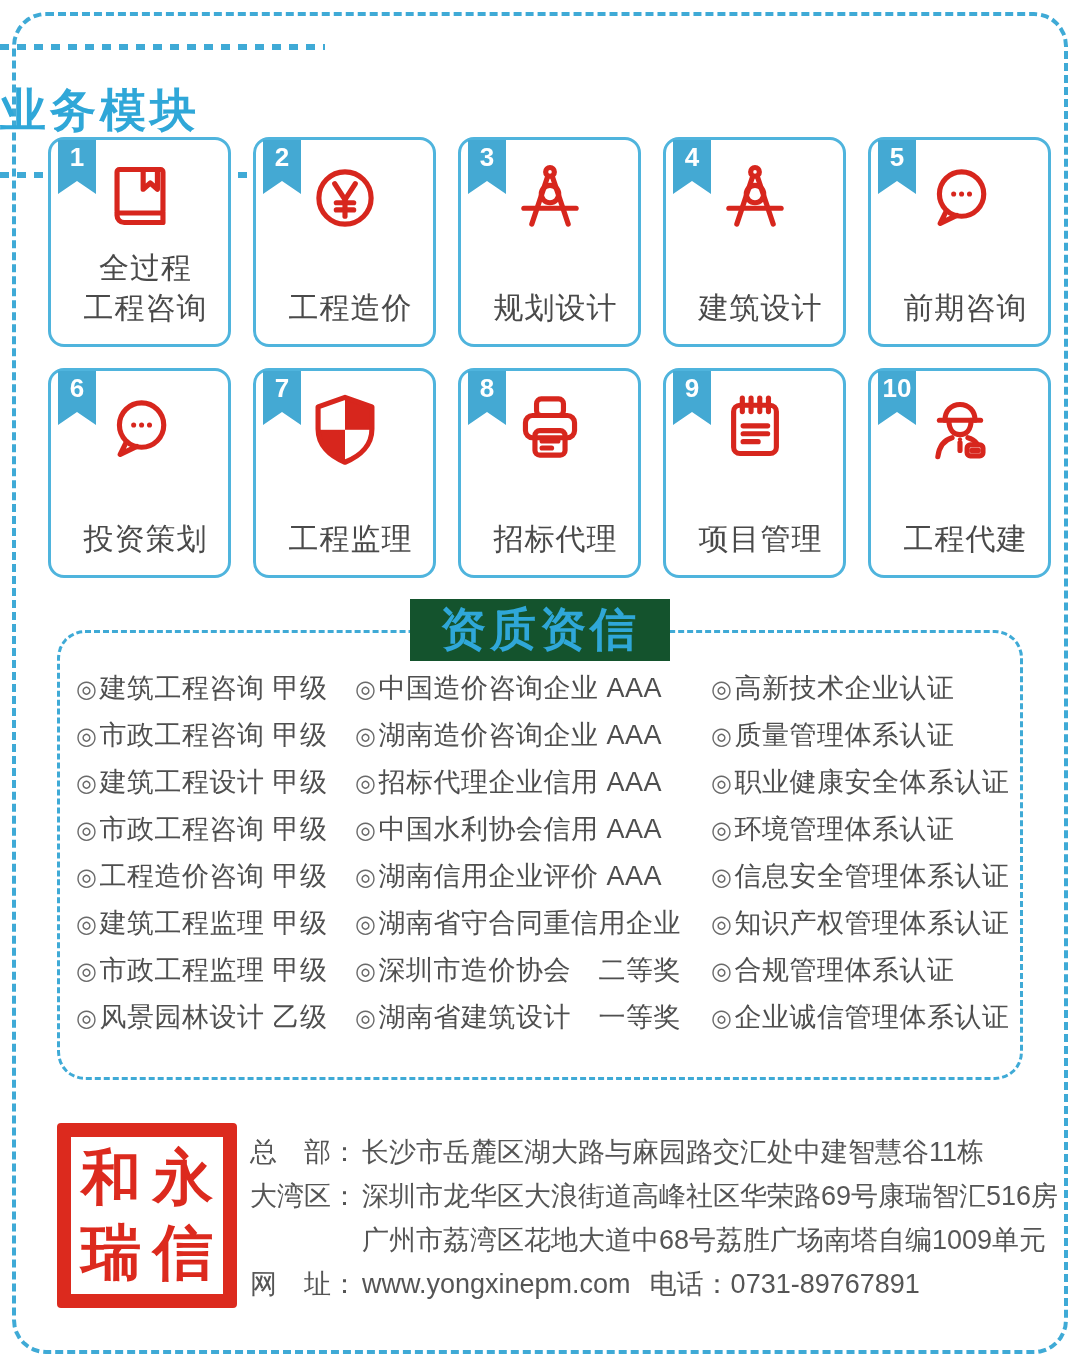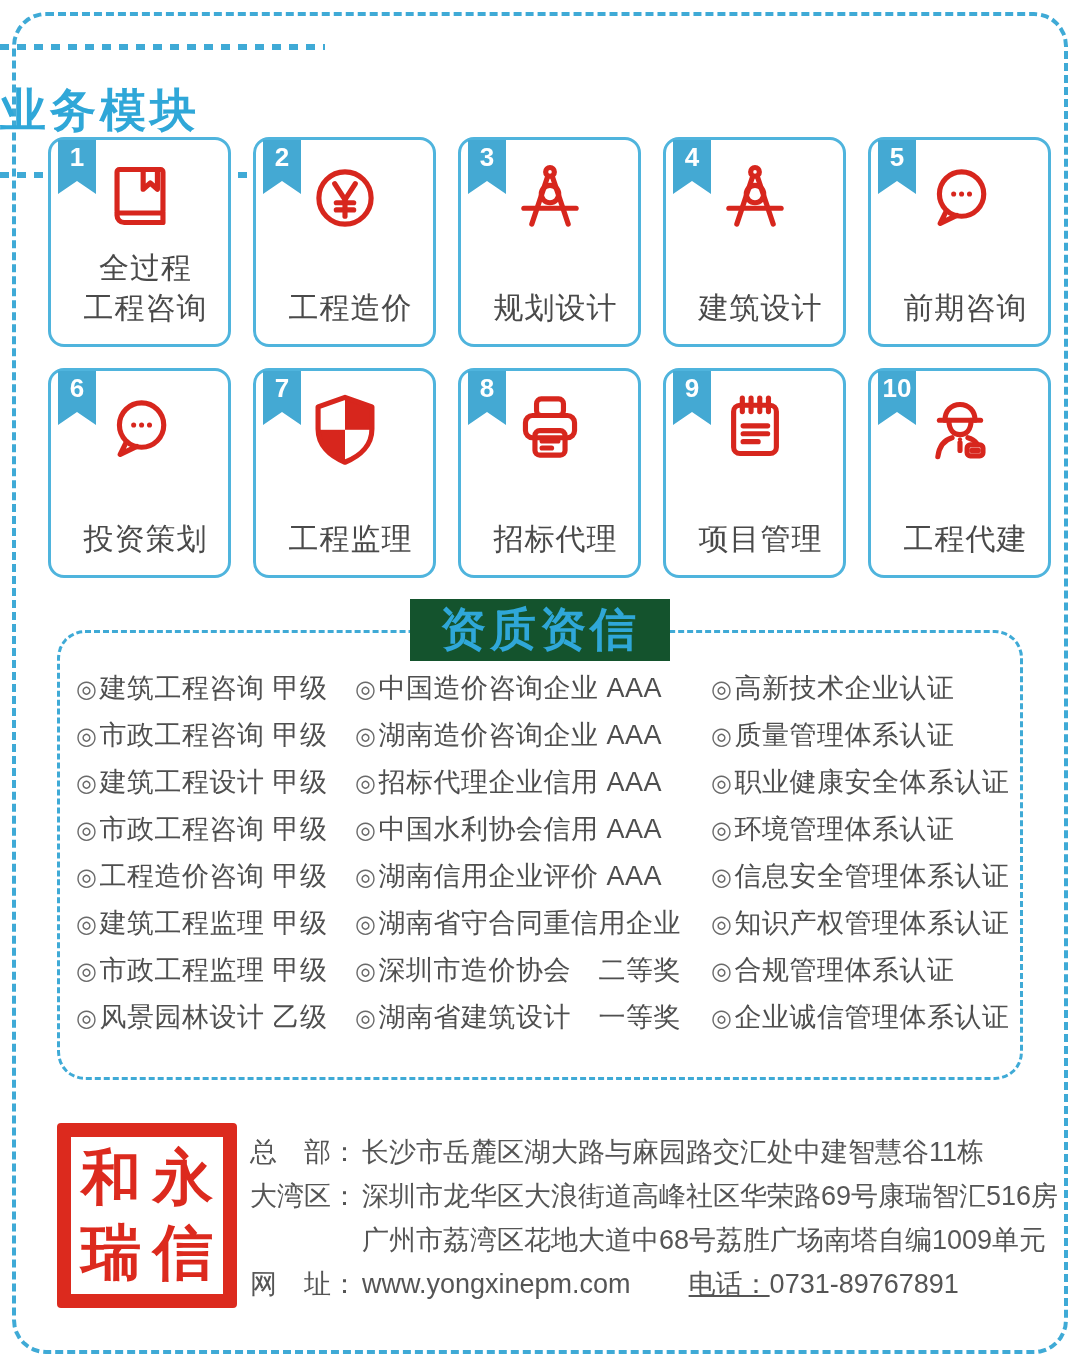--- a/index.html
+++ b/index.html
@@ -84,21 +84,21 @@
   .seal-char {
     display:flex; align-items:center; justify-content:center;
     font-size:60px; font-weight:900; color:#dc2a1e; line-height:1;
   }
   .footer-lines {
     position:absolute; left:250px; top:1130px;
     font-size:27px; color:#555; 
   }
   .f-line { line-height:44px; white-space:nowrap; }
   .line-label { display:inline-block; width:112px; color:#555; }
-  .phone-label { margin-left:58px;text-decoration:underline; }
+  .phone-label { margin-left:19px; }
 </style>
 </head>
 <body>
 
 <div class="outer-border"></div>
 
 <div class="sec-header">
   <div class="dotline"></div>
   <div class="sec-title">业务模块</div>
   <div class="dotline"></div>

